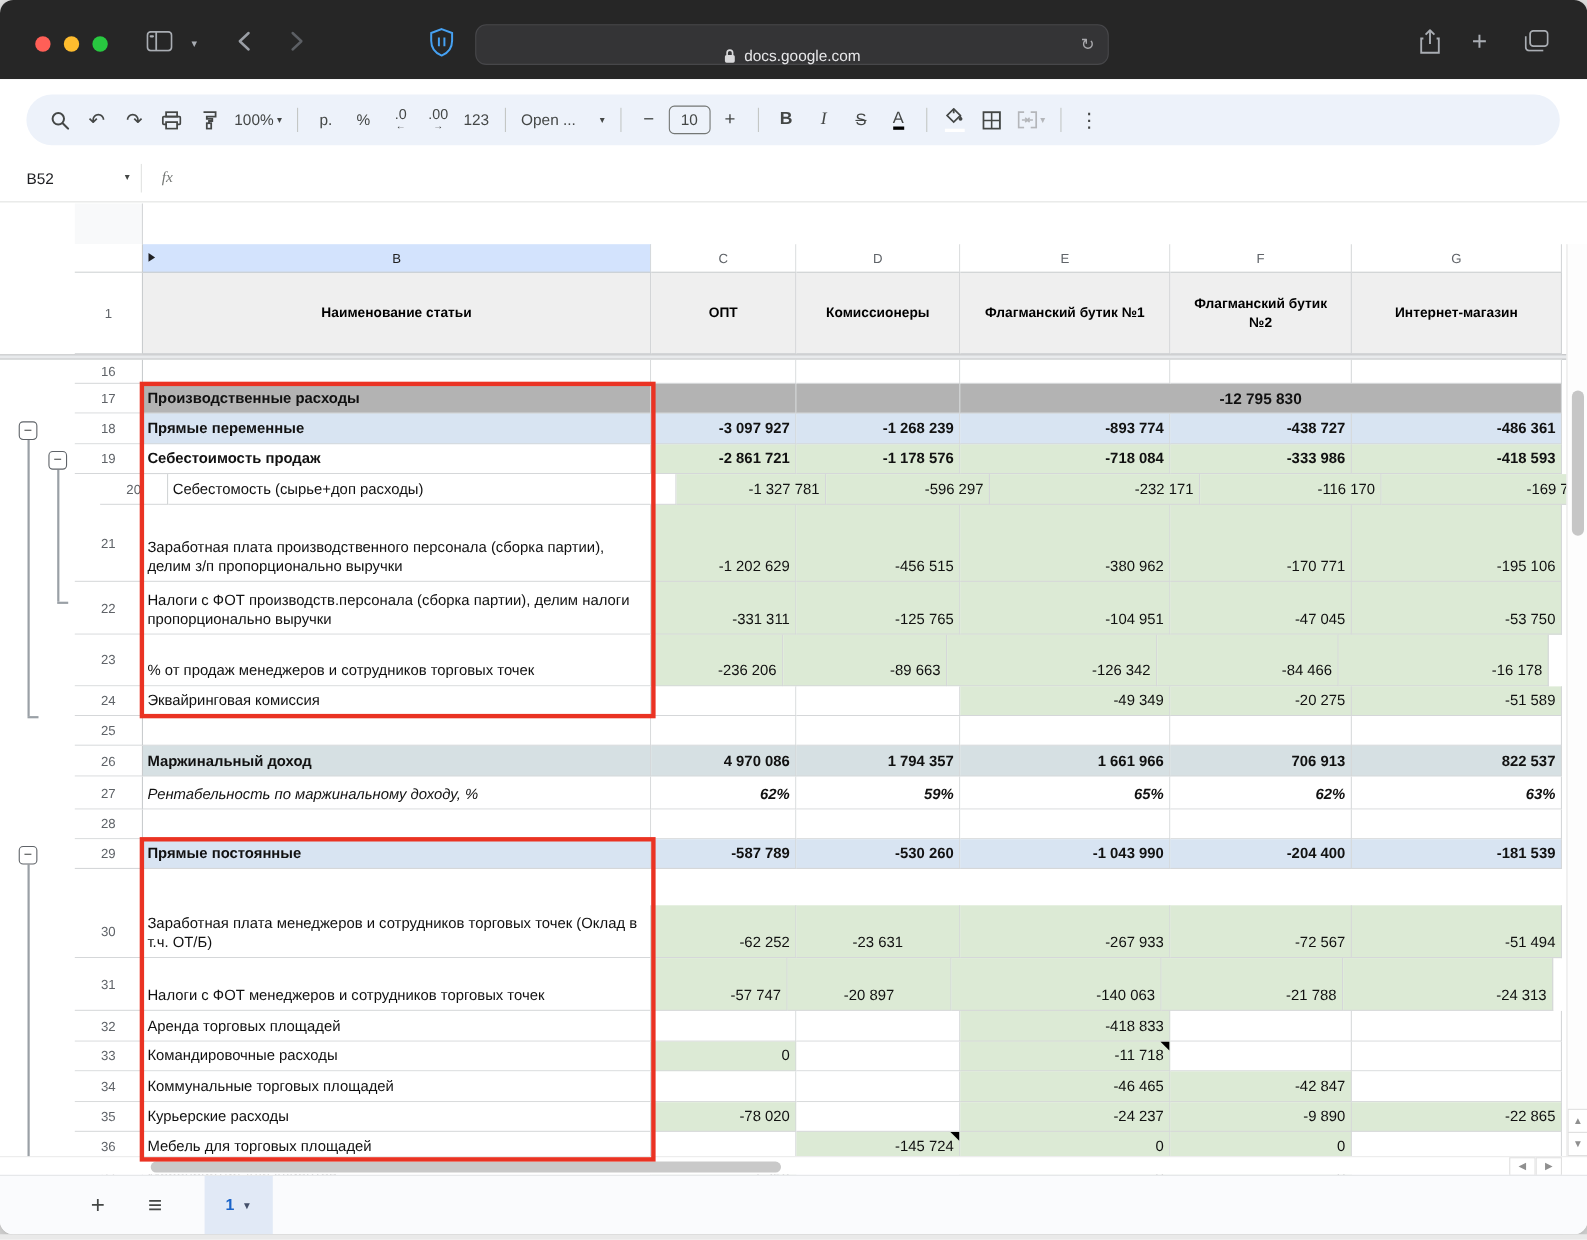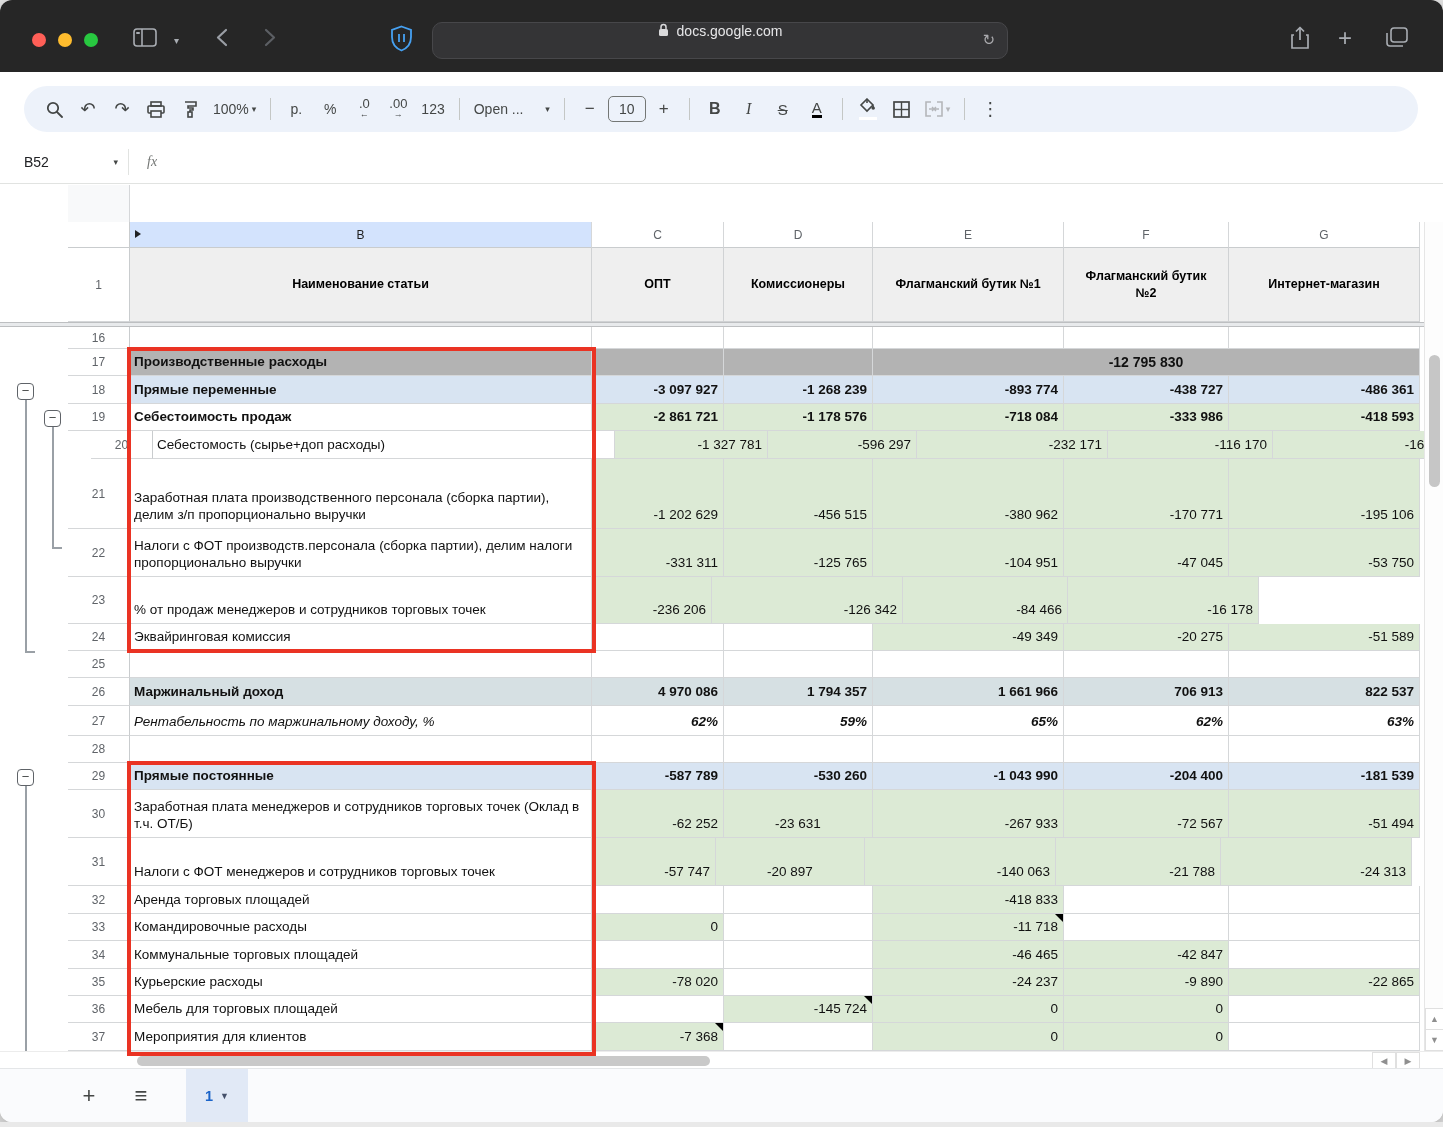--- a/index.html
+++ b/index.html
@@ -5,21 +5,21 @@
   * { margin:0; padding:0; box-sizing:border-box; }
   html,body { background:#e9e9e9; font-family:"Liberation Sans","DejaVu Sans",sans-serif; }
   .window { position:relative; width:1443px; height:1122px; background:#fff; border-radius:12px;
             overflow:hidden; box-shadow:0 6px 24px rgba(0,0,0,.35); }
 
   
   .titlebar { position:absolute; left:0; top:0; width:1443px; height:72px; background:#262626; }
   .tl { position:absolute; top:33px; width:14px; height:14px; border-radius:50%; }
   .urlbar { position:absolute; left:432px; top:22px; width:576px; height:37px; background:#343436;
             border:1px solid #47474a; border-radius:10px; color:#e7e7e9; font-size:14px;
-            display:flex; align-items:flex-start; justify-content:center; gap:8px; }
+            display:flex; align-items:flex-end; justify-content:center; gap:8px; }
   .urlreload { position:absolute; right:12px; top:8px; color:#a9a9ad; font-size:15px; }
   .tbicon { position:absolute; top:26px; color:#a9adb3; }
   svg.mac { display:block; }
 
   
   .tbband { position:absolute; left:0; top:72px; width:1443px; height:68px; background:#fff; }
   .toolbar { position:absolute; left:24px; top:14px; width:1394px; height:46px; background:#edf2fa;
              border-radius:23px; display:flex; align-items:center; padding:0 14px; gap:2px;
              color:#444746; font-size:14px; }
   .titem { height:32px; min-width:32px; display:flex; align-items:center; justify-content:center;
@@ -343,21 +343,21 @@
           <div class="cell bg-g vb" style="width: 132px;">-2 861 721</div>
           <div class="cell bg-g vb" style="width: 149px;">-1 178 576</div>
           <div class="cell bg-g vb" style="width: 191px;">-718 084</div>
           <div class="cell bg-g vb" style="width: 165px;">-333 986</div>
           <div class="cell bg-g vb" style="width: 191px;">-418 593</div>
         </div>
         <div class="srow" style="min-height: 28px; padding-left: 23px;">
           <div class="gut"></div>
           <div class="rowhead">20</div>
           <div class="cell label " style="width: 462px;">Себестомость (сырье+доп расходы)</div>
-          <div class="cell bg-g" style="width: 153px;">-1 327 781</div>
+          <div class="cell bg-g" style="width: 136px;">-1 327 781</div>
           <div class="cell bg-g" style="width: 149px;">-596 297</div>
           <div class="cell bg-g" style="width: 191px;">-232 171</div>
           <div class="cell bg-g" style="width: 165px;">-116 170</div>
           <div class="cell bg-g" style="width: 191px;">-169 737</div>
         </div>
         <div class="srow" style="min-height: 70px;">
           <div class="gut"></div>
           <div class="rowhead">21</div>
           <div class="cell label " style="width: 462px;">Заработная плата производственного персонала (сборка партии), делим з/п пропорционально выручки</div>
           <div class="cell bg-g" style="width: 132px;">-1 202 629</div>
@@ -374,20 +374,21 @@
           <div class="cell bg-g" style="width: 149px;">-125 765</div>
           <div class="cell bg-g" style="width: 191px;">-104 951</div>
           <div class="cell bg-g" style="width: 165px;">-47 045</div>
           <div class="cell bg-g" style="width: 191px;">-53 750</div>
         </div>
         <div class="srow" style="min-height: 47px;">
           <div class="gut"></div>
           <div class="rowhead">23</div>
           <div class="cell label " style="width: 462px;">% от продаж менеджеров и сотрудников торговых точек</div>
           <div class="cell bg-g" style="width: 120px;">-236 206</div>
+          <div class="cell bg-g" style="width: 149px;">-89 663</div>
           <div class="cell bg-g" style="width: 191px;">-126 342</div>
           <div class="cell bg-g" style="width: 165px;">-84 466</div>
           <div class="cell bg-g" style="width: 191px;">-16 178</div>
         </div>
         <div class="srow" style="min-height: 27px;">
           <div class="gut"></div>
           <div class="rowhead">24</div>
           <div class="cell label " style="width: 462px;">Эквайринговая комиссия</div>
           <div class="cell " style="width: 132px;"></div>
           <div class="cell " style="width: 149px;"></div>
@@ -438,21 +439,21 @@
         <div class="srow" style="min-height: 27px;">
           <div class="gut"></div>
           <div class="rowhead">29</div>
           <div class="cell label bg-b lb" style="width: 462px;">Прямые постоянные</div>
           <div class="cell bg-b vb" style="width: 132px;">-587 789</div>
           <div class="cell bg-b vb" style="width: 149px;">-530 260</div>
           <div class="cell bg-b vb" style="width: 191px;">-1 043 990</div>
           <div class="cell bg-b vb" style="width: 165px;">-204 400</div>
           <div class="cell bg-b vb" style="width: 191px;">-181 539</div>
         </div>
-        <div class="srow" style="min-height: 48px;">
+        <div class="srow" style="min-height: 48px; margin-top: 33px;">
           <div class="gut"></div>
           <div class="rowhead">30</div>
           <div class="cell label " style="width: 462px;">Заработная плата менеджеров и сотрудников торговых точек (Оклад в т.ч. ОТ/Б)</div>
           <div class="cell bg-g" style="width: 132px;">-62 252</div>
           <div class="cell bg-g ac" style="width: 149px;">-23 631</div>
           <div class="cell bg-g" style="width: 191px;">-267 933</div>
           <div class="cell bg-g" style="width: 165px;">-72 567</div>
           <div class="cell bg-g" style="width: 191px;">-51 494</div>
         </div>
         <div class="srow" style="min-height: 48px;">

